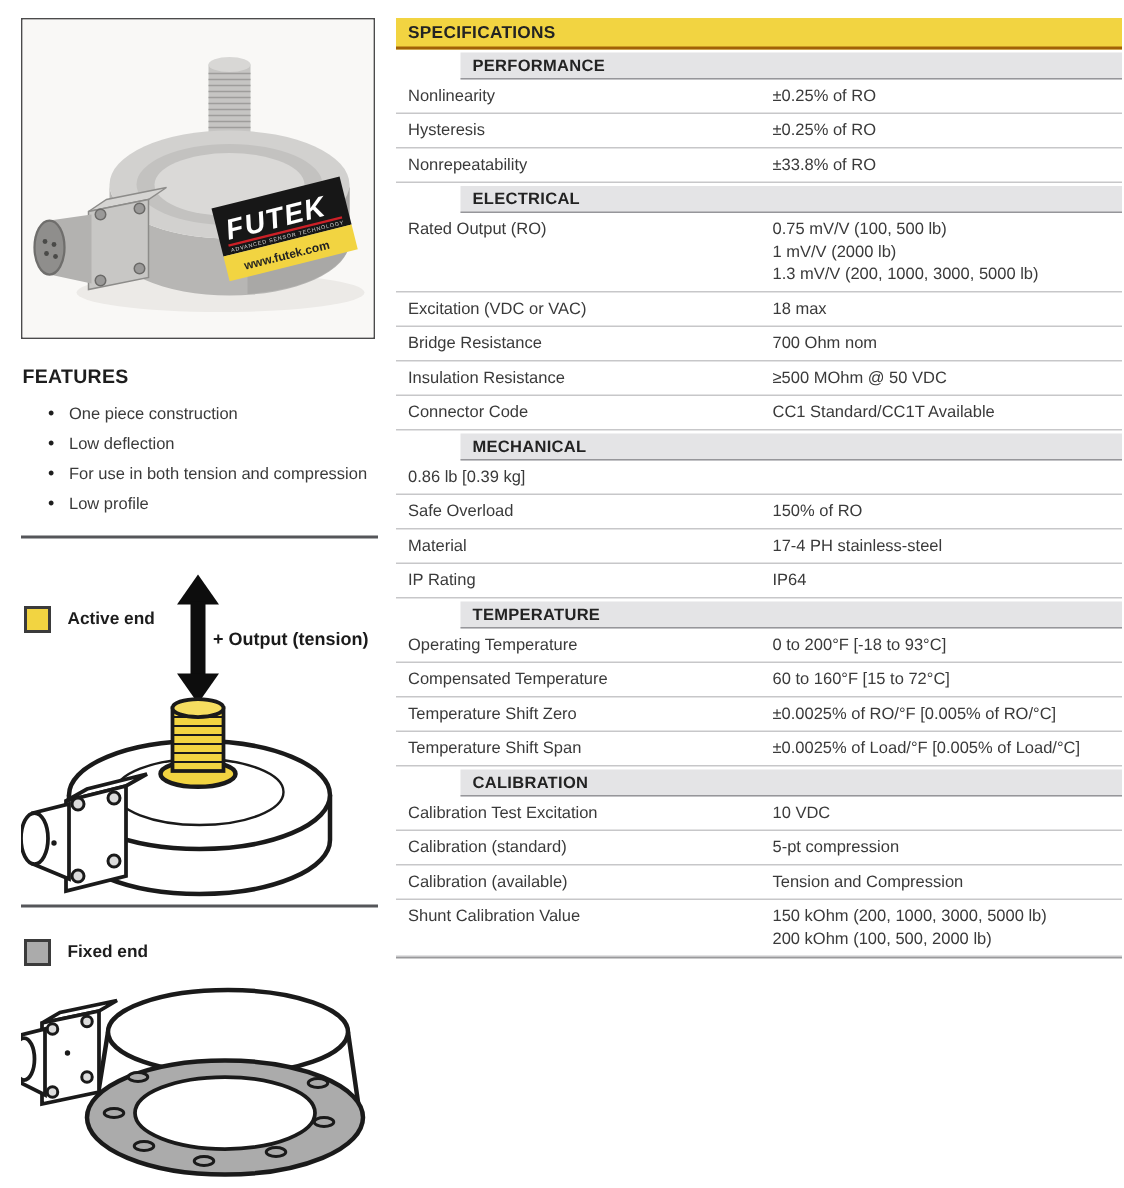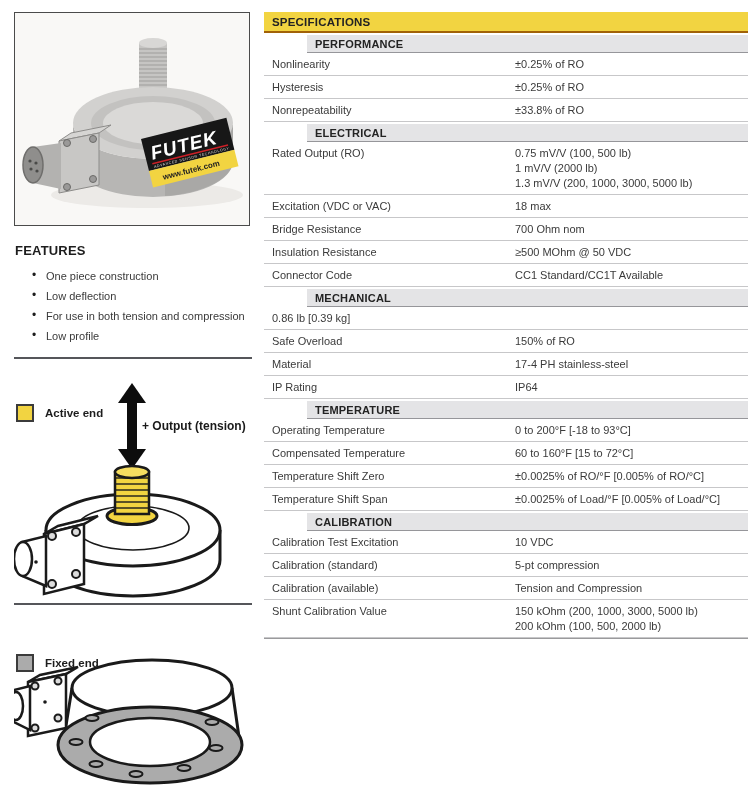--- a/index.html
+++ b/index.html
@@ -13,21 +13,21 @@
   .photo-box svg{display:block;}
   .features-h{position:absolute;top:231px;left:1px;font-size:13px;font-weight:bold;color:#1d1d1d;letter-spacing:.2px;}
   .features-list{position:absolute;top:258px;left:15px;margin:0;padding:0;list-style:none;width:236px;}
   .features-list li{font-size:11px;color:#3a3a3a;margin-bottom:8px;padding-left:17px;position:relative;line-height:12px;}
   .features-list li::before{content:"\2022";position:absolute;left:3px;top:-1px;font-size:12px;color:#1d1d1d;}
   .divider{position:absolute;left:0;width:238px;height:2px;background:#55565a;}
   #divider-1{top:345px;}
   #divider-2{top:591px;}
   .legend{position:absolute;left:2px;display:flex;align-items:center;gap:11px;}
   #legend-active{top:359px;margin-top:33px;}
-  #legend-fixed{top:614px;margin-top:28px;}
+  #legend-fixed{top:614px;}
   .swatch{width:14px;height:14px;border:2px solid #3b3b3b;flex:none;}
   .swatch.yellow{background:#F2D441;}
   .swatch.gray{background:#ABABAB;}
   .legend-label{font-size:11.5px;font-weight:bold;color:#1d1d1d;}
   #diagram1{position:absolute;top:368px;left:0;}
   #diagram2{position:absolute;top:638px;left:0;}
   
   .spec-table{position:absolute;left:264px;top:12px;width:484px;}
   .spec-title{background:#F2D441;border-bottom:2px solid #a16207;padding:4px 8px 3px 8px;
     font-size:11.5px;font-weight:bold;color:#232323;letter-spacing:.2px;}

